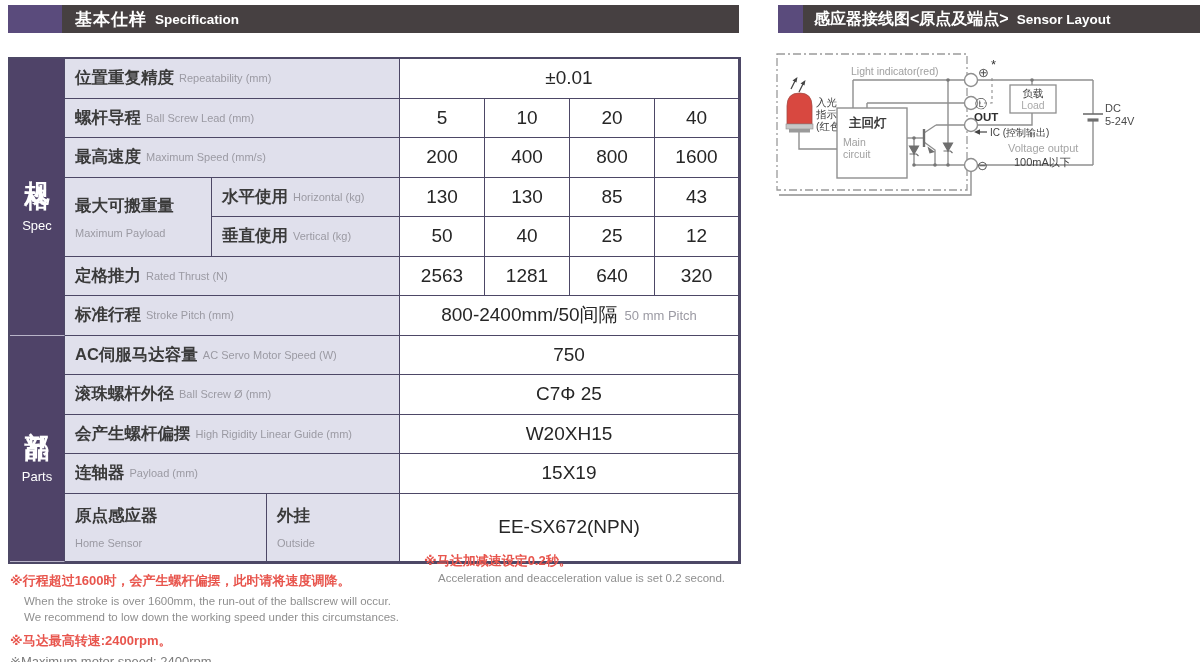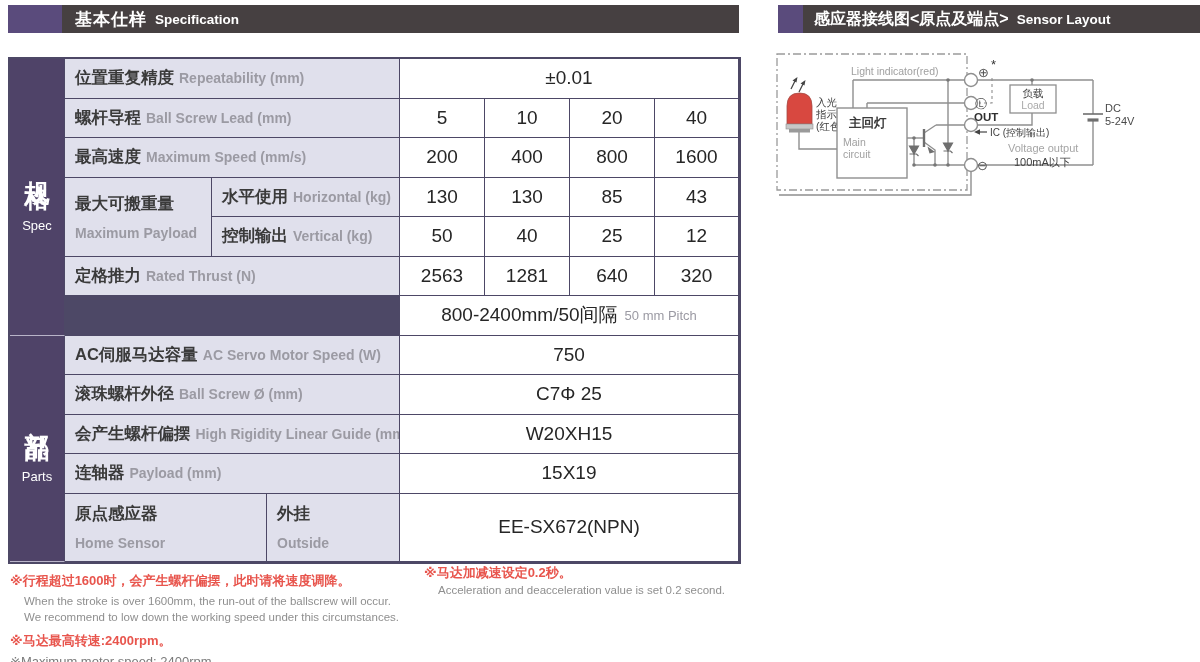--- a/index.html
+++ b/index.html
@@ -22,31 +22,31 @@
   .spec-table{
     position:absolute;left:8px;top:57px;
     display:grid;
     grid-template-columns:55px 147px 55px 133px 85px 85px 85px 84px;
     grid-template-rows:repeat(11,39.5px) 68px;
     border:2px solid #4d4866;background:#4d4866;
   }
   .cell{border-right:1.5px solid #4d4866;border-bottom:1.5px solid #4d4866;box-sizing:border-box;display:flex;align-items:center;overflow:hidden;}
   .lbl{background:#e0e0ec;padding-left:10px;}
   .lbl .zh{font-weight:bold;font-size:16.5px;color:#3a3a3a;white-space:nowrap;}
-  .lbl .en{font-size:14px;color:#9b9aa3;margin-left:5px;white-space:nowrap;font-weight:bold;}
+  .lbl .en{font-size:11px;color:#9b9aa3;margin-left:5px;white-space:nowrap;}
   .lbl.stack{flex-direction:column;align-items:flex-start;justify-content:center;}
   .lbl.stack .en{margin-left:0;margin-top:10px;}
   .val{background:#ffffff;justify-content:center;font-size:19px;color:#262626;}
   .val .sub{font-size:13px;color:#9b9aa3;margin-left:7px;text-align:right;}
   .side{background:#4f4368;flex-direction:column;justify-content:center;border-bottom-color:#b9b4c9;gap:41px;}
   .side .zh{color:#fff;font-weight:bold;font-size:25px;writing-mode:vertical-rl;text-orientation:upright;letter-spacing:5px;line-height:1;}
   .side .en{color:#fff;font-size:13px;margin-top:6px;}
   
   .notes-left{position:absolute;left:10px;top:572px;width:405px;}
-  .notes-right{position:absolute;left:424px;top:564px;width:330px;}
+  .notes-right{position:absolute;left:424px;top:552px;width:330px;}
   .note-red{color:#e8554d;font-weight:bold;font-size:13px;line-height:1.35;}
   .note-gray{color:#8f8f8f;font-size:11.5px;line-height:1.4;padding-left:14px;}
   .note-gray2{color:#7b7b7b;font-size:13px;line-height:1.4;margin-top:4px;}
   .notes-left .note-red + .note-gray{margin-top:3px;}
   .notes-left .mt{margin-top:7px;}
   
   .diagram{position:absolute;left:771px;top:50px;width:422px;height:152px;}
   .diagram svg{display:block;}
   .diagram text{font-family:"Liberation Sans","DejaVu Sans",sans-serif;}
   .sym{font-family:"DejaVu Sans",sans-serif;}
@@ -107,37 +107,41 @@
   <div class="cell lbl" style="grid-column:3/5;grid-row:4">
     <span class="zh">水平使用</span>
     <span class="en">Horizontal (kg)</span>
   </div>
   <div class="cell val" style="grid-column:5;grid-row:4">130</div>
   <div class="cell val" style="grid-column:6;grid-row:4">130</div>
   <div class="cell val" style="grid-column:7;grid-row:4">85</div>
   <div class="cell val" style="grid-column:8;grid-row:4">43</div>
 
   <div class="cell lbl" style="grid-column:3/5;grid-row:5">
-    <span class="zh">控制输出</span>
+    <span class="zh">垂直使用</span>
     <span class="en">Vertical (kg)</span>
   </div>
   <div class="cell val" style="grid-column:5;grid-row:5">50</div>
   <div class="cell val" style="grid-column:6;grid-row:5">40</div>
   <div class="cell val" style="grid-column:7;grid-row:5">25</div>
   <div class="cell val" style="grid-column:8;grid-row:5">12</div>
 
   <div class="cell lbl" style="grid-column:2/5;grid-row:6">
     <span class="zh">定格推力</span>
     <span class="en">Rated Thrust (N)</span>
   </div>
   <div class="cell val" style="grid-column:5;grid-row:6">2563</div>
   <div class="cell val" style="grid-column:6;grid-row:6">1281</div>
   <div class="cell val" style="grid-column:7;grid-row:6">640</div>
   <div class="cell val" style="grid-column:8;grid-row:6">320</div>
 
+  <div class="cell lbl" style="grid-column:2/5;grid-row:7">
+    <span class="zh">标准行程</span>
+    <span class="en">Stroke Pitch (mm)</span>
+  </div>
   <div class="cell val" style="grid-column:5/9;grid-row:7">
     <span>800-2400mm/50间隔</span>
     <span class="sub">50 mm Pitch</span>
   </div>
 
   <div class="cell lbl" style="grid-column:2/5;grid-row:8">
     <span class="zh">AC伺服马达容量</span>
     <span class="en">AC Servo Motor Speed (W)</span>
   </div>
   <div class="cell val" style="grid-column:5/9;grid-row:8">750</div>

